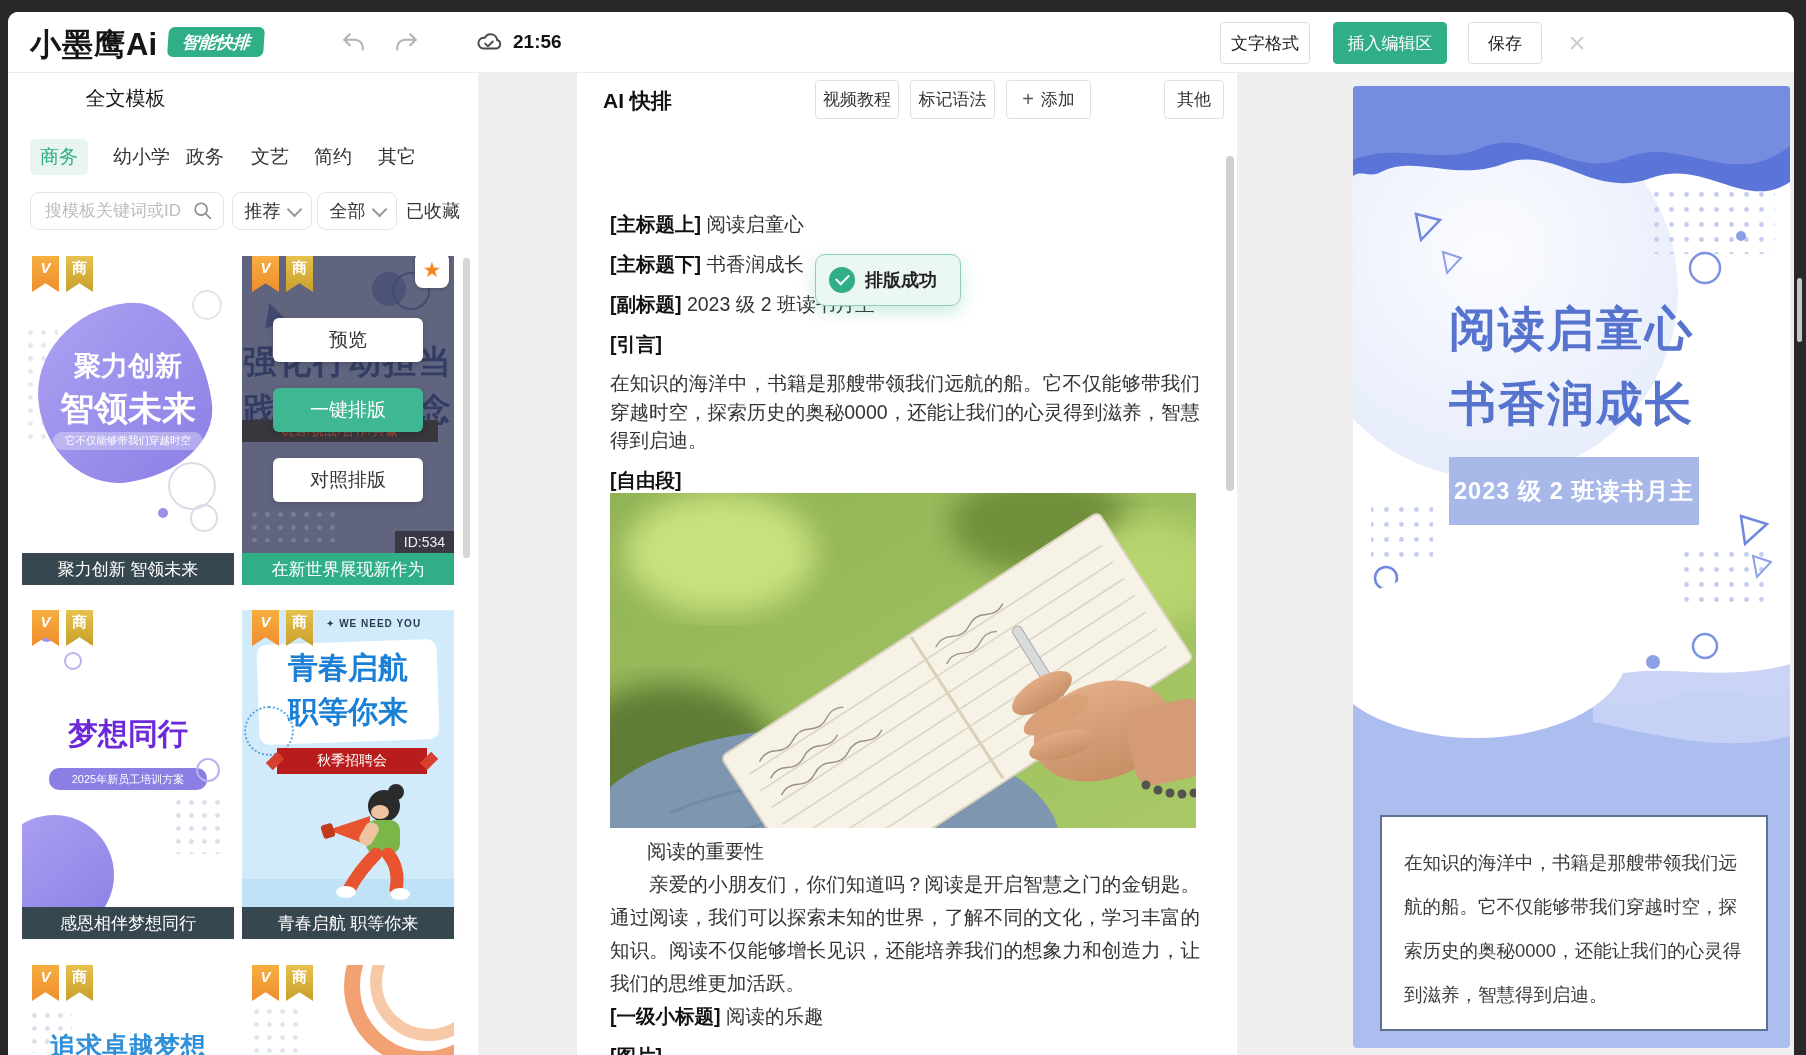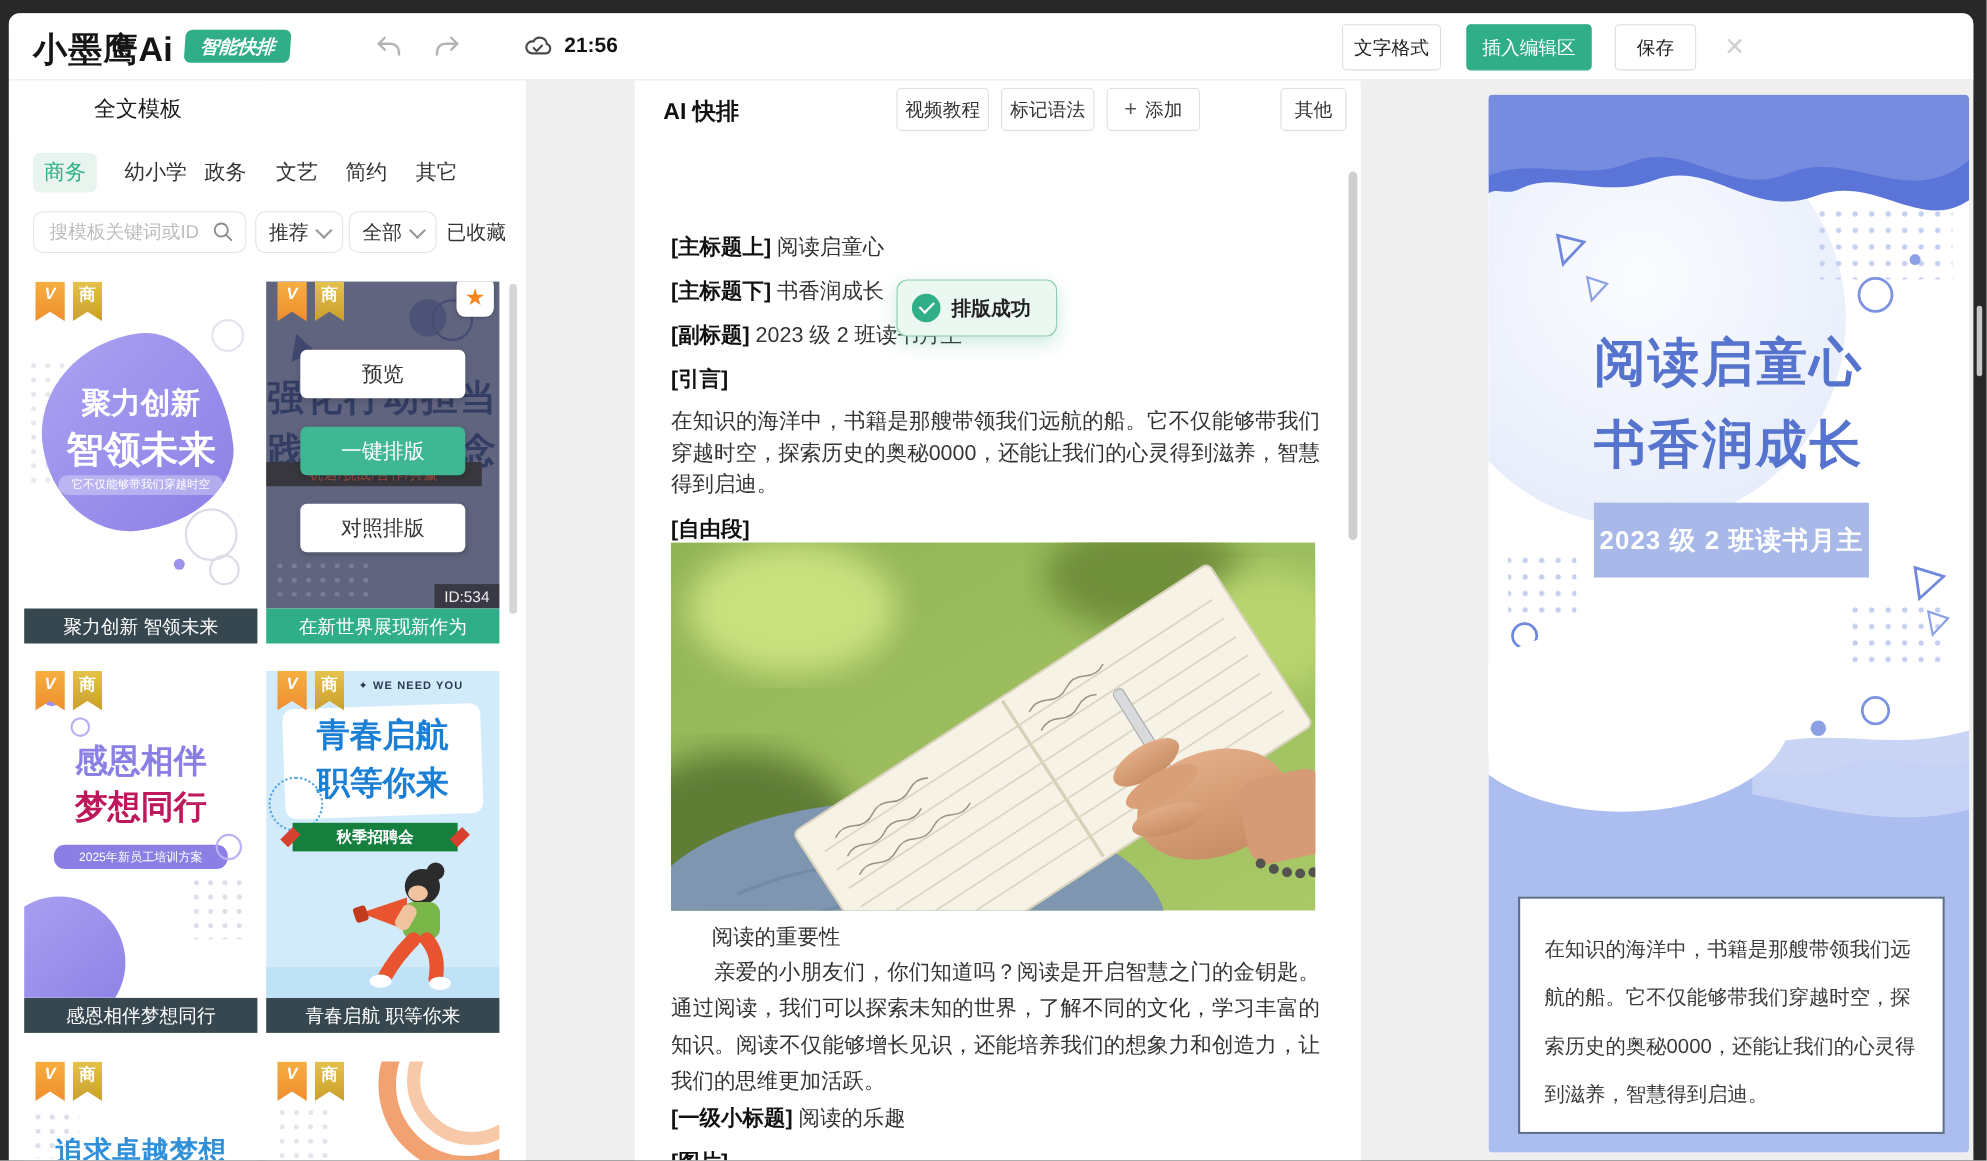--- a/index.html
+++ b/index.html
@@ -57,21 +57,21 @@
           display:flex;align-items:center;justify-content:center;z-index:5;box-shadow:0 2px 6px rgba(0,0,0,.18);cursor:pointer}
   .hovbtn.green{background:#3FB792;color:#fff}
   .starbox{position:absolute;right:5px;top:-4px;width:34px;height:36px;background:#fff;border-radius:8px;z-index:7;
            display:flex;align-items:center;justify-content:center;color:#F5851F;font-size:21px;box-shadow:0 1px 4px rgba(0,0,0,.2);cursor:pointer}
   .idtag{position:absolute;right:0;bottom:0;background:rgba(45,45,52,.78);color:#eee;font-size:14px;padding:3px 9px;z-index:6}
   .band2{position:absolute;left:0;top:164px;width:196px;height:22px;background:#404040;color:#E4633F;font-size:12px;
          display:flex;align-items:center;justify-content:center;letter-spacing:1px;z-index:1}
   
   .art4{background:#D2EBFA !important}
   .torn{position:absolute;left:16px;top:32px;width:180px;height:100px;background:#fff;border-radius:10px;transform:rotate(-2deg)}
-  .band4{position:absolute;left:24px;top:138px;width:150px;height:26px;background:#15803d;color:#fff;font-size:14px;font-weight:700;
+  .band4{position:absolute;left:35px;top:138px;width:150px;height:26px;background:#b91c1c;color:#fff;font-size:14px;font-weight:400;
          display:flex;align-items:center;justify-content:center;z-index:3}
   .band4:before,.band4:after{content:"";position:absolute;top:5px;width:10px;height:16px;background:#D8402E;transform:rotate(45deg)}
   .band4:before{left:-7px}.band4:after{right:-7px}
   
   .arc{position:absolute;border-radius:50%;border-style:solid;border-color:#F2A173}
   
   .mid{position:absolute;left:569px;top:61px;width:660px;height:982px;background:#fff;overflow:hidden}
   .mid-title{position:absolute;left:26px;top:14px;font-size:21px;font-weight:700;color:#111}
   .mbtn{position:absolute;top:7px;height:37px;border:1px solid #dfdfdf;border-radius:4px;background:#fff;display:flex;gap:7px;
         align-items:center;justify-content:center;font-size:17px;color:#333;cursor:pointer}
@@ -189,22 +189,21 @@
       </div>
       <div class="lab green">在新世界展现新作为</div>
     </div>
 
     <div class="card" style="left:14px;top:537px">
       <div class="art">
         <div class="ribbon v" style="left:10px">V</div>
         <div class="ribbon b" style="left:44px">商</div>
         <div class="ring" style="left:16px;top:14px;width:18px;height:18px;background:#9C92EC"></div>
         <div class="ring" style="left:42px;top:42px;width:14px;height:14px;border:2px solid #B9B1F2"></div>
-        <div class="pt" style="top:62px;font-size:30px;color:#8B7FE5">感恩相伴</div>
-        <div class="pt" style="top:104px;font-size:30px;color:#be185d">梦想同行</div>
+        <div class="pt" style="top:104px;font-size:30px;color:#6d28d9">梦想同行</div>
         <div class="pill" style="left:27px;top:158px;width:158px;height:22px;background:#8B7FE5;color:#fff;font-size:11px">2025年新员工培训方案</div>
         <div class="ring" style="left:-28px;top:205px;width:120px;height:120px;background:linear-gradient(140deg,#ACA2F2,#8B7FE5)"></div>
         <div class="dotgrid" style="left:150px;top:186px;width:54px;height:58px;opacity:.5"></div>
         <div class="ring" style="left:174px;top:148px;width:20px;height:20px;border:2px solid #B9B1F2"></div>
       </div>
       <div class="lab">感恩相伴梦想同行</div>
     </div>
 
     <div class="card" style="left:234px;top:537px">
       <div class="art art4">

